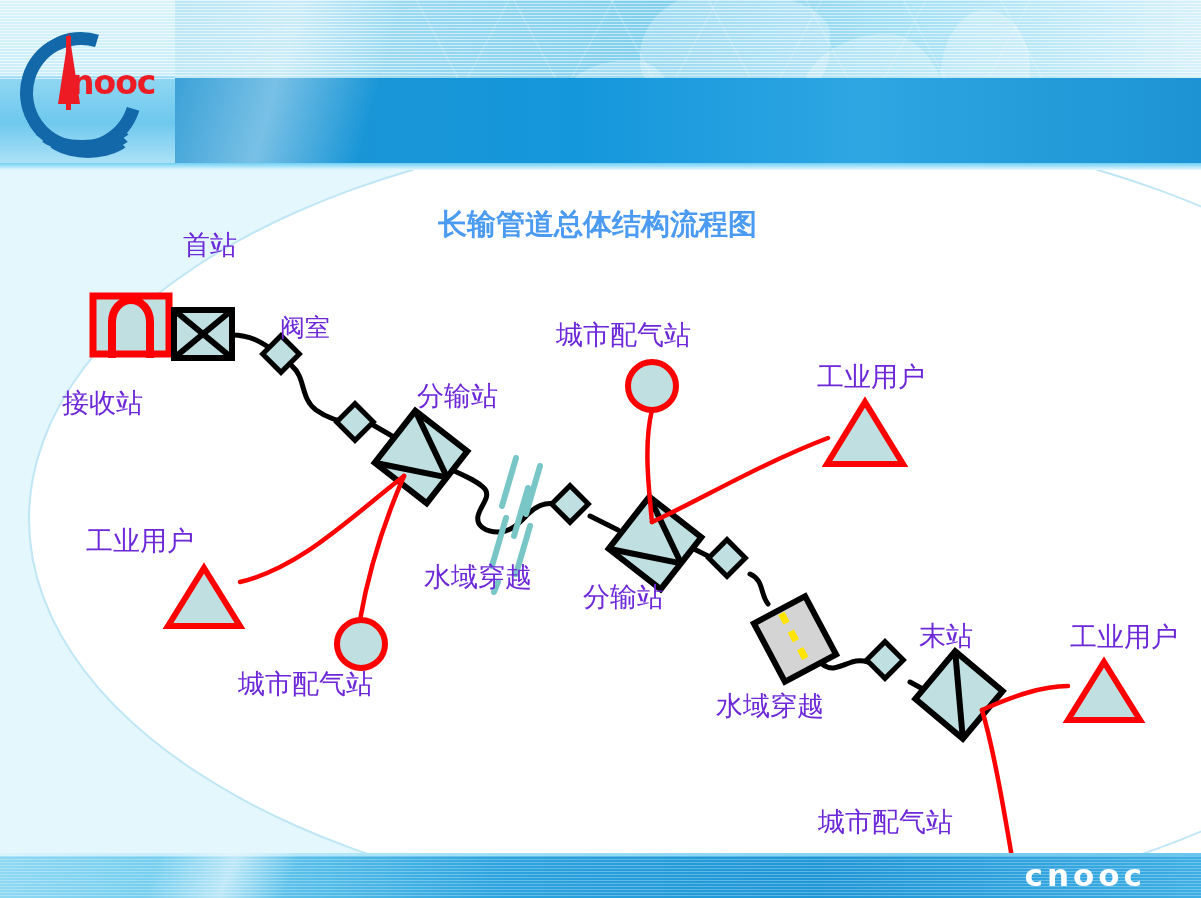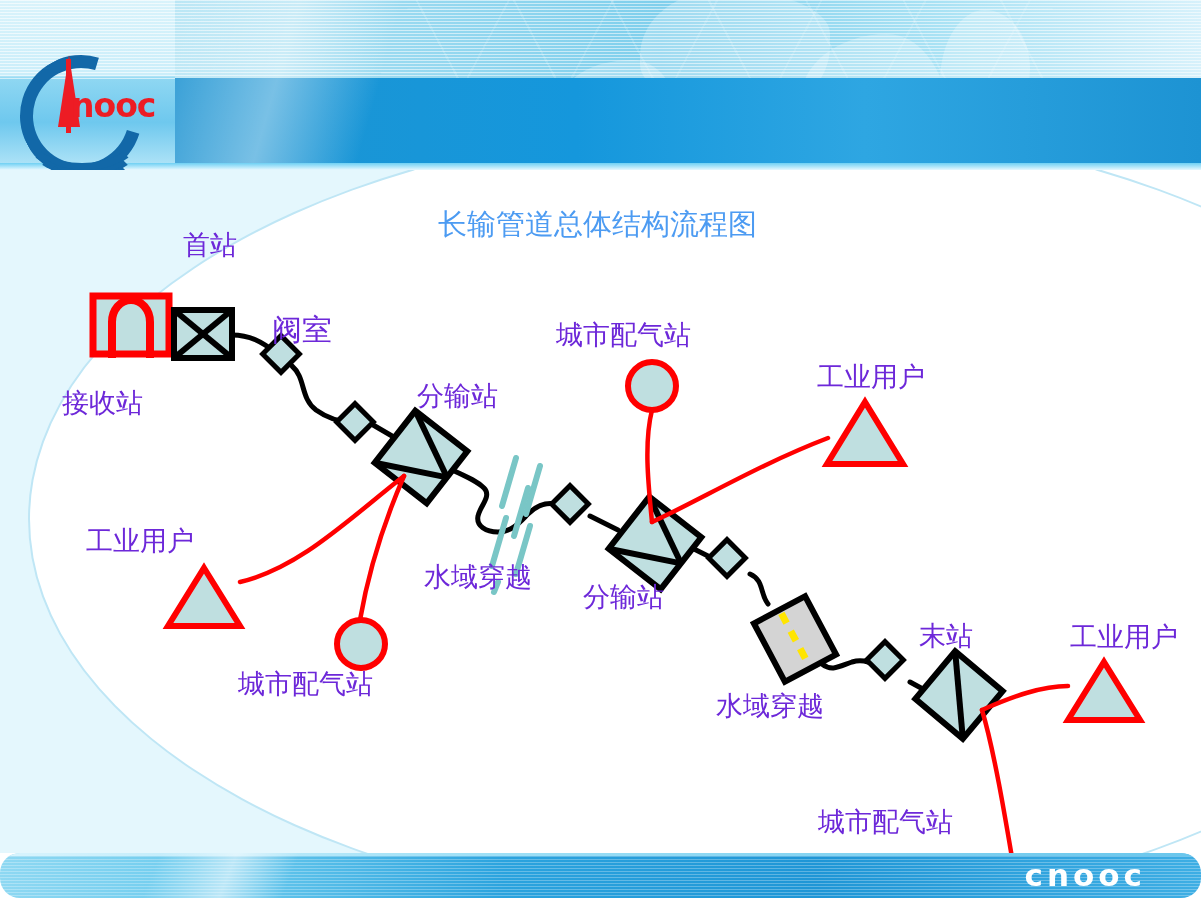--- a/index.html
+++ b/index.html
@@ -97,21 +97,21 @@
     position: absolute;
     left: 0; top: 163px;
     width: 1201px; height: 7px;
     background: linear-gradient(to bottom, #6fd0f3 0%, #b5e8fb 60%, #e8f8fe 100%);
   }
 
   
   .logo {
     position: absolute;
     left: 14px; top: 26px;
-    width: 140px; height: 148px; margin-top: 23px;
+    width: 140px; height: 148px;
   }
   .logo-ring {
     position: absolute;
     left: 6px; top: 6px;
     width: 96px; height: 96px;
     border: 13px solid #1268a8;
     border-radius: 50%;
     border-right-color: transparent;
     transform: rotate(-28deg);
   }
@@ -188,21 +188,20 @@
   .footer {
     position: absolute;
     left: 0; top: 853px;
     width: 1201px; height: 45px;
     overflow: hidden;
     background:
       repeating-linear-gradient(to bottom,
         rgba(255,255,255,0.28) 0px, rgba(255,255,255,0.28) 1px,
         rgba(255,255,255,0) 1px, rgba(255,255,255,0) 3px),
       linear-gradient(to right, #8ed8f2 0%, #6ccbee 18%, #2ba3de 42%, #1f96d6 68%, #3eaee4 100%);
-    border-radius: 20px;
   }
   .footer-top-edge {
     position: absolute;
     left: 0; top: 0; width: 1201px; height: 3px;
     background: linear-gradient(to right, #d9f4fd 0%, #9fe0f6 40%, #69c6ec 100%);
   }
   .footer-diag {
     position: absolute;
     left: 150px; top: -20px;
     width: 140px; height: 90px;
@@ -236,20 +235,21 @@
     line-height: 1;
     white-space: nowrap;
   }
   .title {
     position: absolute;
     color: #4c9bf2;
     font-family: "DejaVu Sans", "Liberation Sans", sans-serif;
     font-size: 29px;
     line-height: 1;
     white-space: nowrap;
+    font-weight: bold;
   }
 </style>
 </head>
 <body>
 
 <div id="slide">
 
   <div class="header">
     <div class="header-upper"></div>
     <div class="header-globe"></div>
@@ -382,21 +382,21 @@
       </g>
       <g>
         <circle cx="1032" cy="816" r="24" fill="#bfdfe0" stroke="#ff0000" stroke-width="6"></circle>
       </g>
     </svg>
 
     <div class="title" style="left:438px; top:40px;">长输管道总体结构流程图</div>
 
     <div class="lbl" style="left:183px; top:61px;">首站</div>
     <div class="lbl" style="left:62px; top:219px;">接收站</div>
-    <div class="lbl" style="left:272px; top:145px; font-size:30px;">阀室</div>
+    <div class="lbl" style="left:280px; top:145px; font-size:25px;">阀室</div>
     <div class="lbl" style="left:417px; top:212px;">分输站</div>
     <div class="lbl" style="left:86px; top:357px;">工业用户</div>
     <div class="lbl" style="left:238px; top:500px;">城市配气站</div>
     <div class="lbl" style="left:424px; top:393px;">水域穿越</div>
     <div class="lbl" style="left:583px; top:413px;">分输站</div>
     <div class="lbl" style="left:556px; top:151px;">城市配气站</div>
     <div class="lbl" style="left:817px; top:193px;">工业用户</div>
     <div class="lbl" style="left:716px; top:522px;">水域穿越</div>
     <div class="lbl" style="left:919px; top:453px;font-family:Liberation Serif, serif;">末站</div>
     <div class="lbl" style="left:1070px; top:453px;">工业用户</div>

